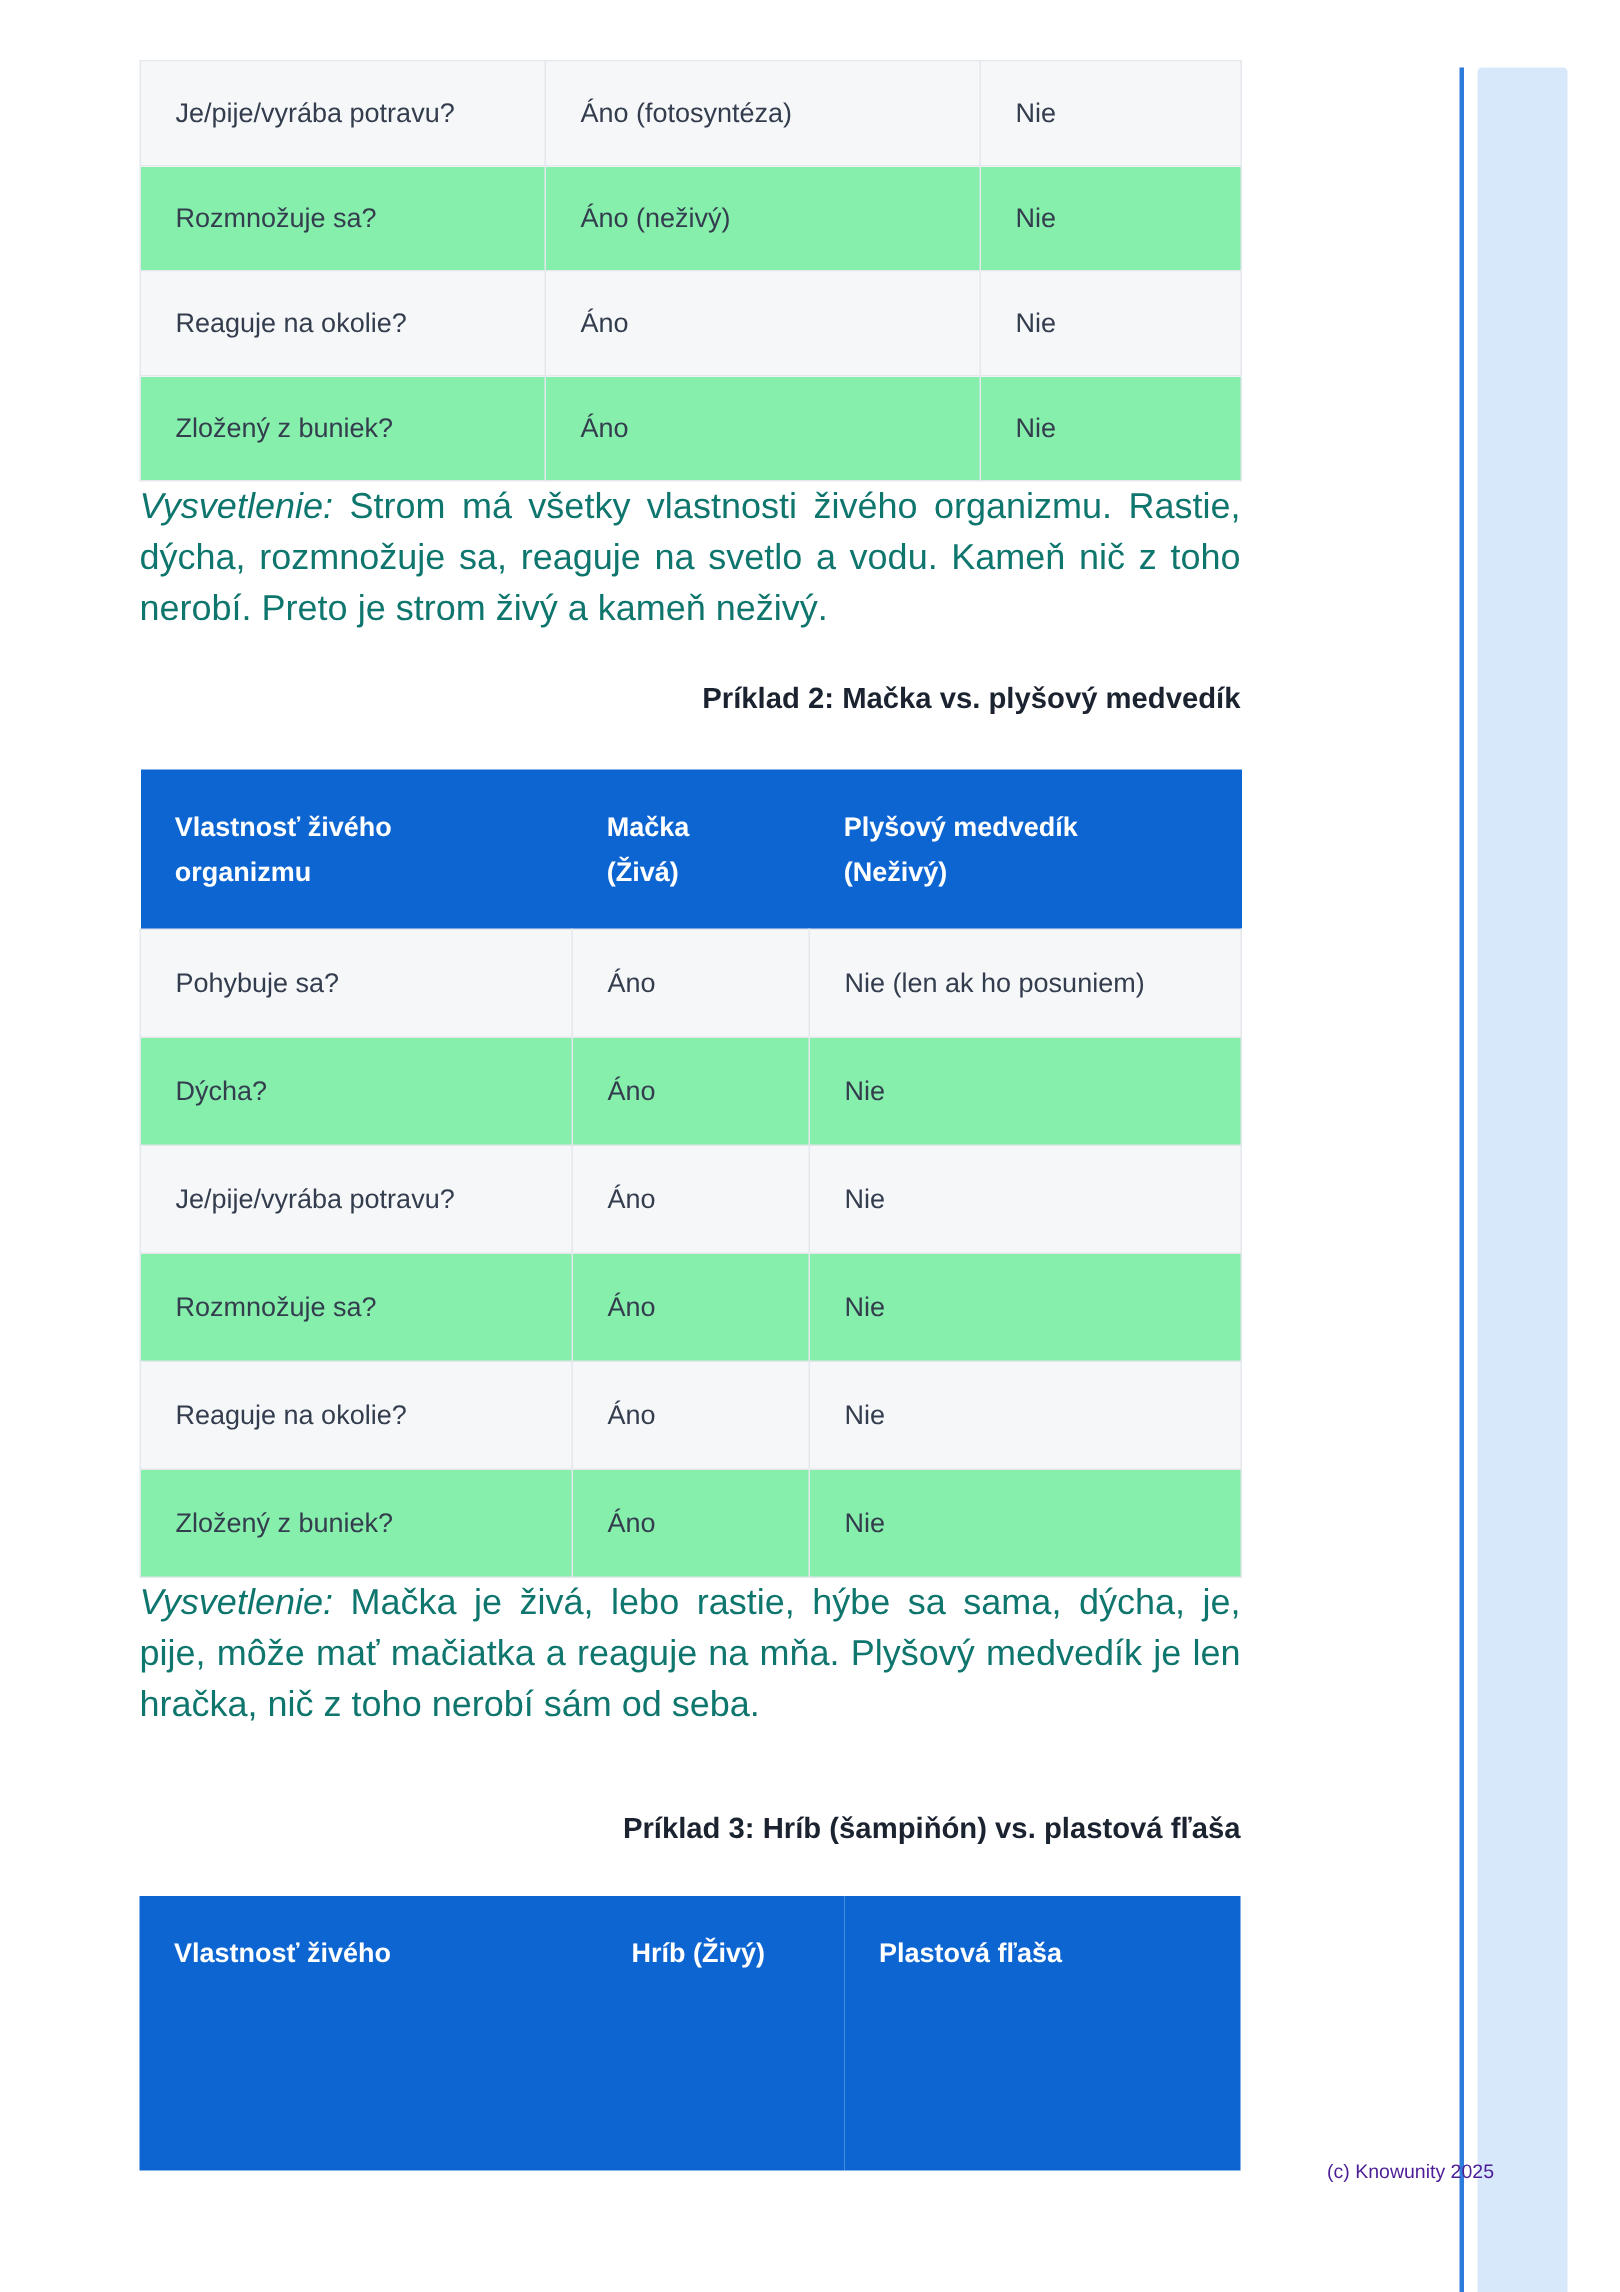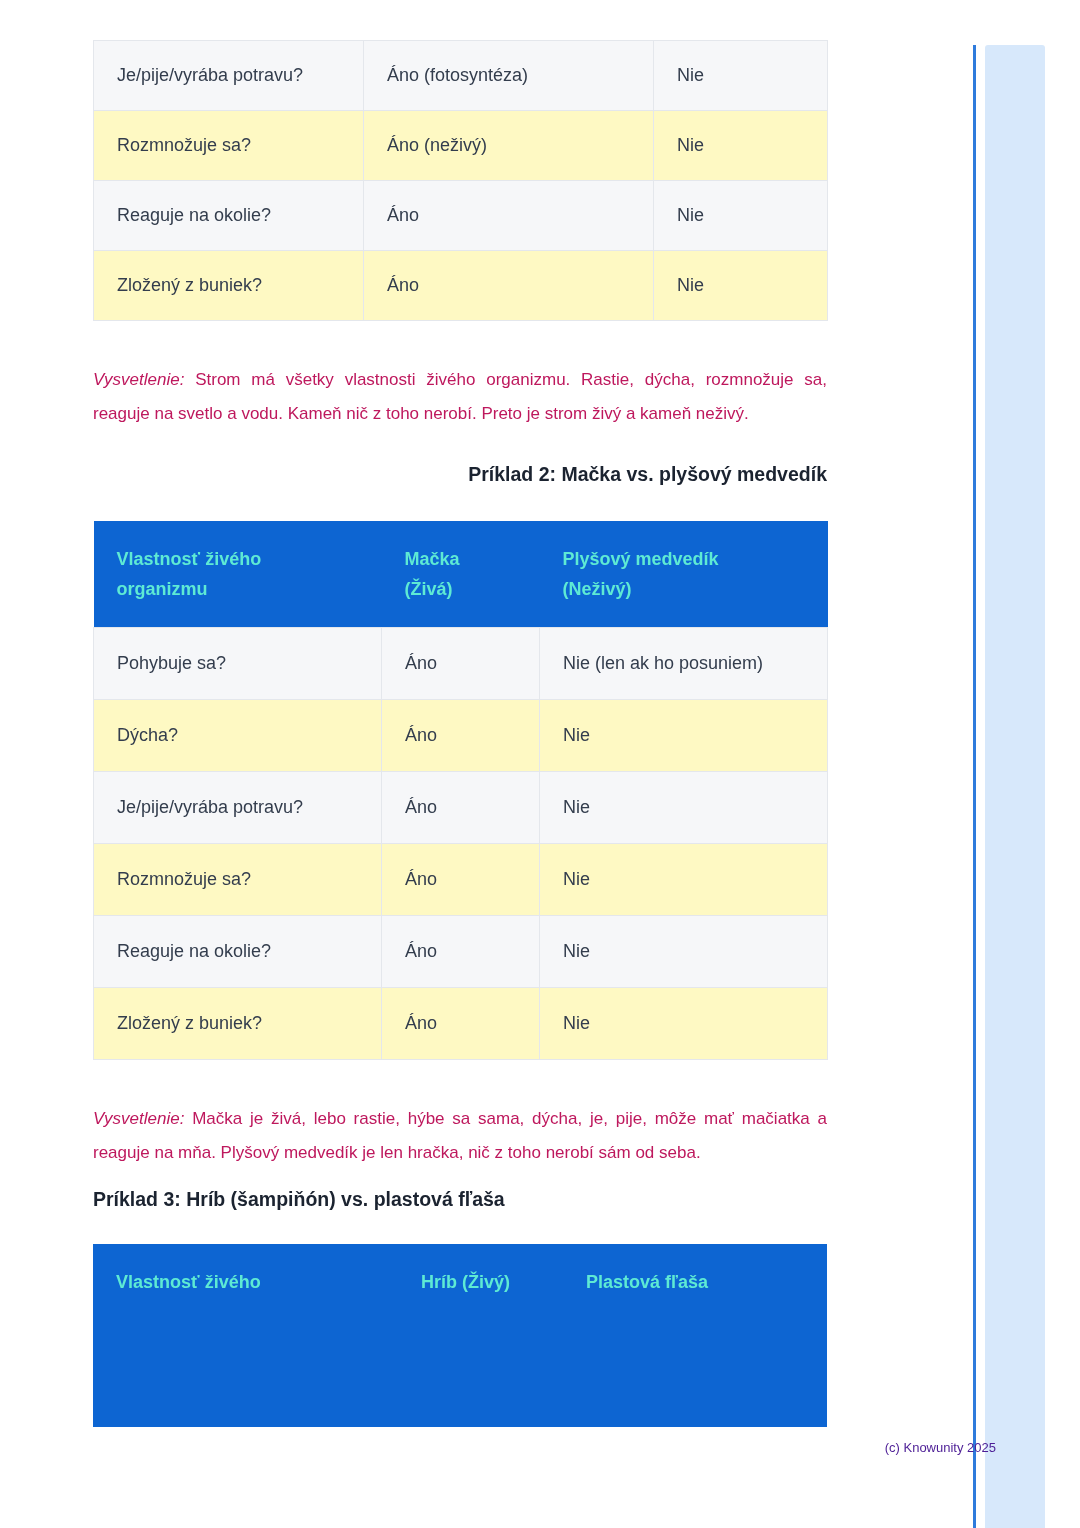--- a/index.html
+++ b/index.html
@@ -8,37 +8,37 @@
     --line:#2e7bdc;
   }
   *{margin:0;padding:0;box-sizing:border-box;}
   html,body{background:#ffffff;}
   body{font-family:"Liberation Sans","DejaVu Sans",sans-serif;color:#333d4d;}
   .page{position:relative;width:1064px;height:1528px;background:#fff;overflow:hidden;}
   .content{position:absolute;left:93px;top:0;width:734px;}
 
   table{width:100%;border-collapse:collapse;table-layout:fixed;}
   td{border:1px solid #e4e7ec;padding:0 23px;font-size:18px;color:#333d4d;
-     vertical-align:middle;background:#fef9c3;overflow:hidden;}
+     vertical-align:middle;background:#86efac;overflow:hidden;}
   tr.alt td{background:#f6f7f9;}
-  th{background:var(--blue);color:#5eead4;font-size:18px;font-weight:700;text-align:left;
+  th{background:var(--blue);color:#ffffff;font-size:18px;font-weight:700;text-align:left;
      padding:23px;line-height:30px;white-space:pre-line;vertical-align:top;border:none;}
 
   .t1{margin-top:40px;}
   .t1 td{height:70px;}
   .t2{margin-top:34px;}
   .t2 td{height:72px;}
   .t3{margin-top:32px;}
   .t3 th{padding-bottom:130px;}
 
-  .explain{margin-top:42px;font-size:17px;line-height:34px;color:#be185d;text-align:justify;}
+  .explain{font-size:24px;line-height:34px;color:#0f766e;text-align:justify;}
   .explain em{font-style:italic;}
   .heading{font-weight:700;font-size:19.5px;color:#1b2330;line-height:26px;}
   .h-ex2{margin-top:30px;text-align:right;}
-  .h-ex3{margin-top:16px;}
+  .h-ex3{margin-top:52px;text-align:right;}
 
   .divider-line{position:absolute;left:973px;top:45px;width:3px;height:1483px;background:var(--line);}
   .side-band{position:absolute;left:985px;top:45px;width:60px;height:1483px;background:var(--band);border-radius:3px 3px 0 0;}
   .copyright{position:absolute;top:1440px;right:68px;font-size:13px;color:#4c1d95;z-index:5;}
 </style>
 </head>
 <body>
 
 <div class="page">
   <div class="content">

